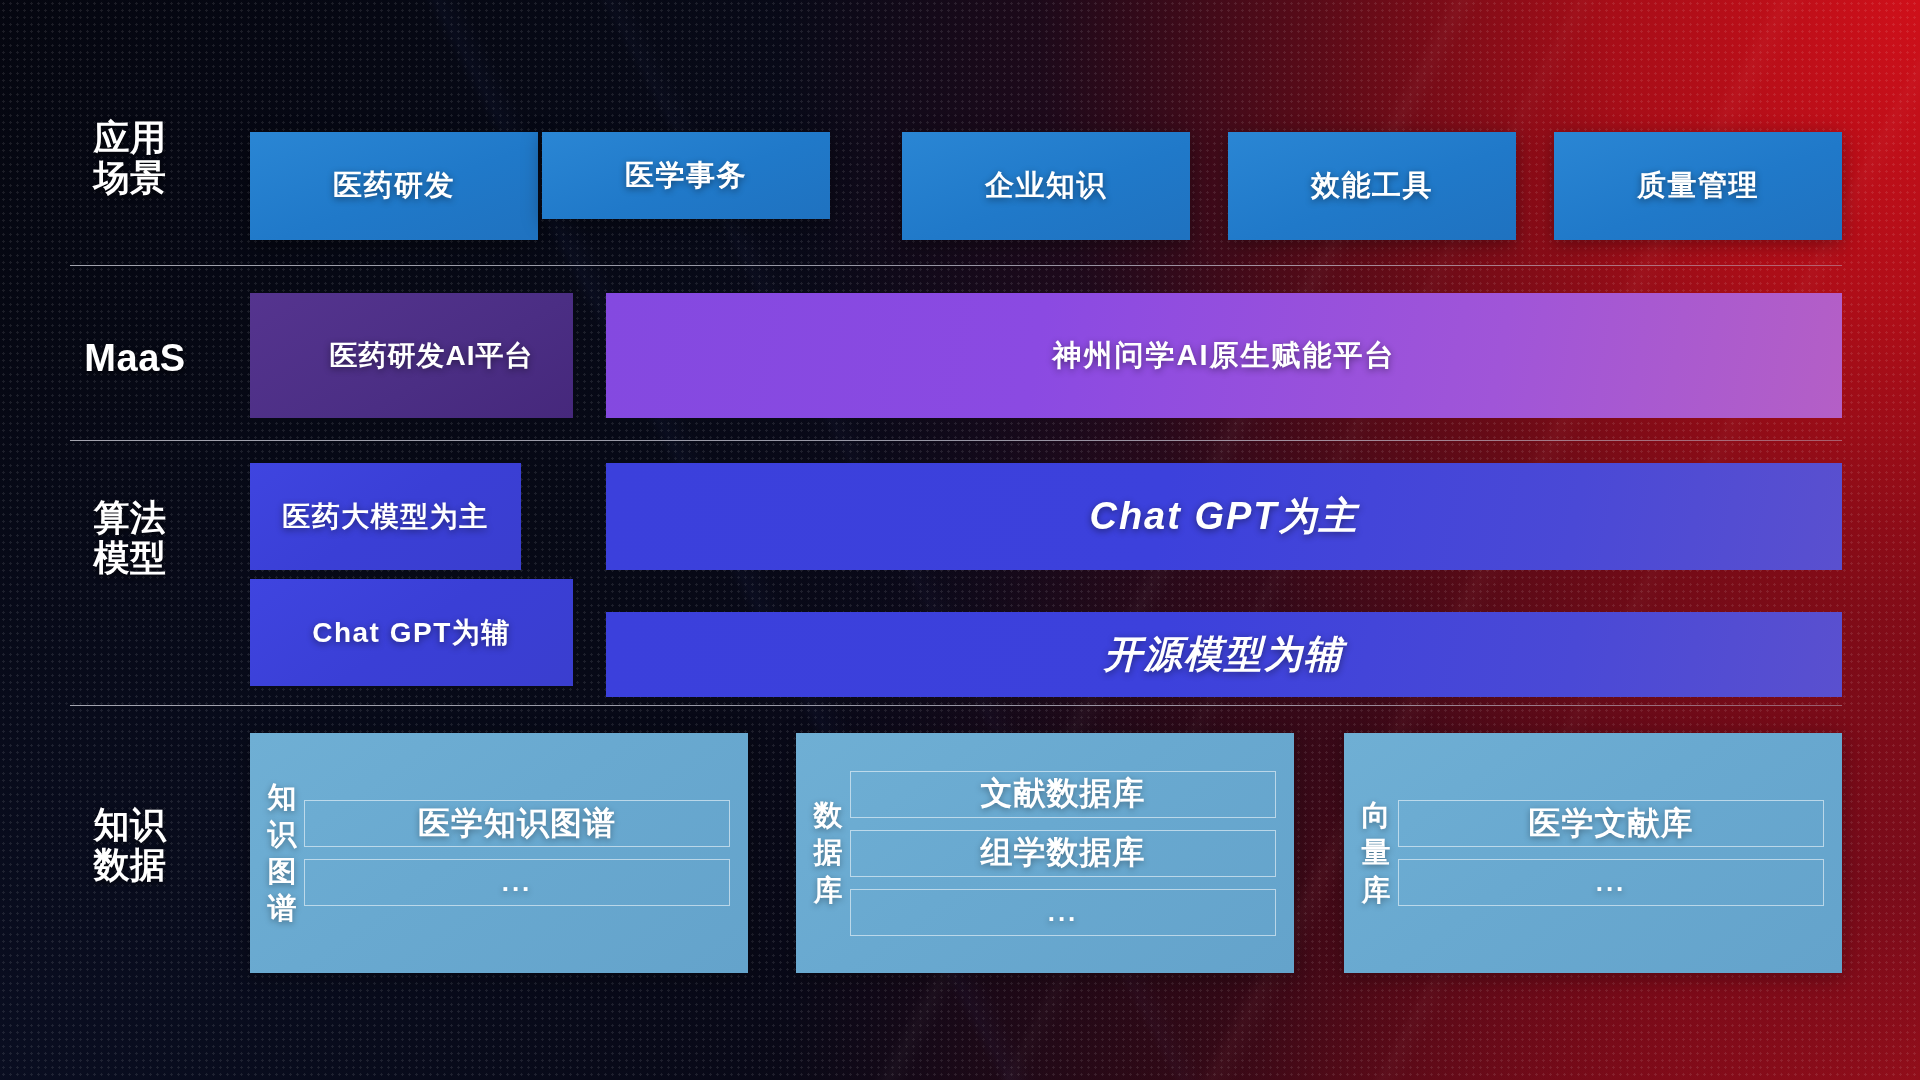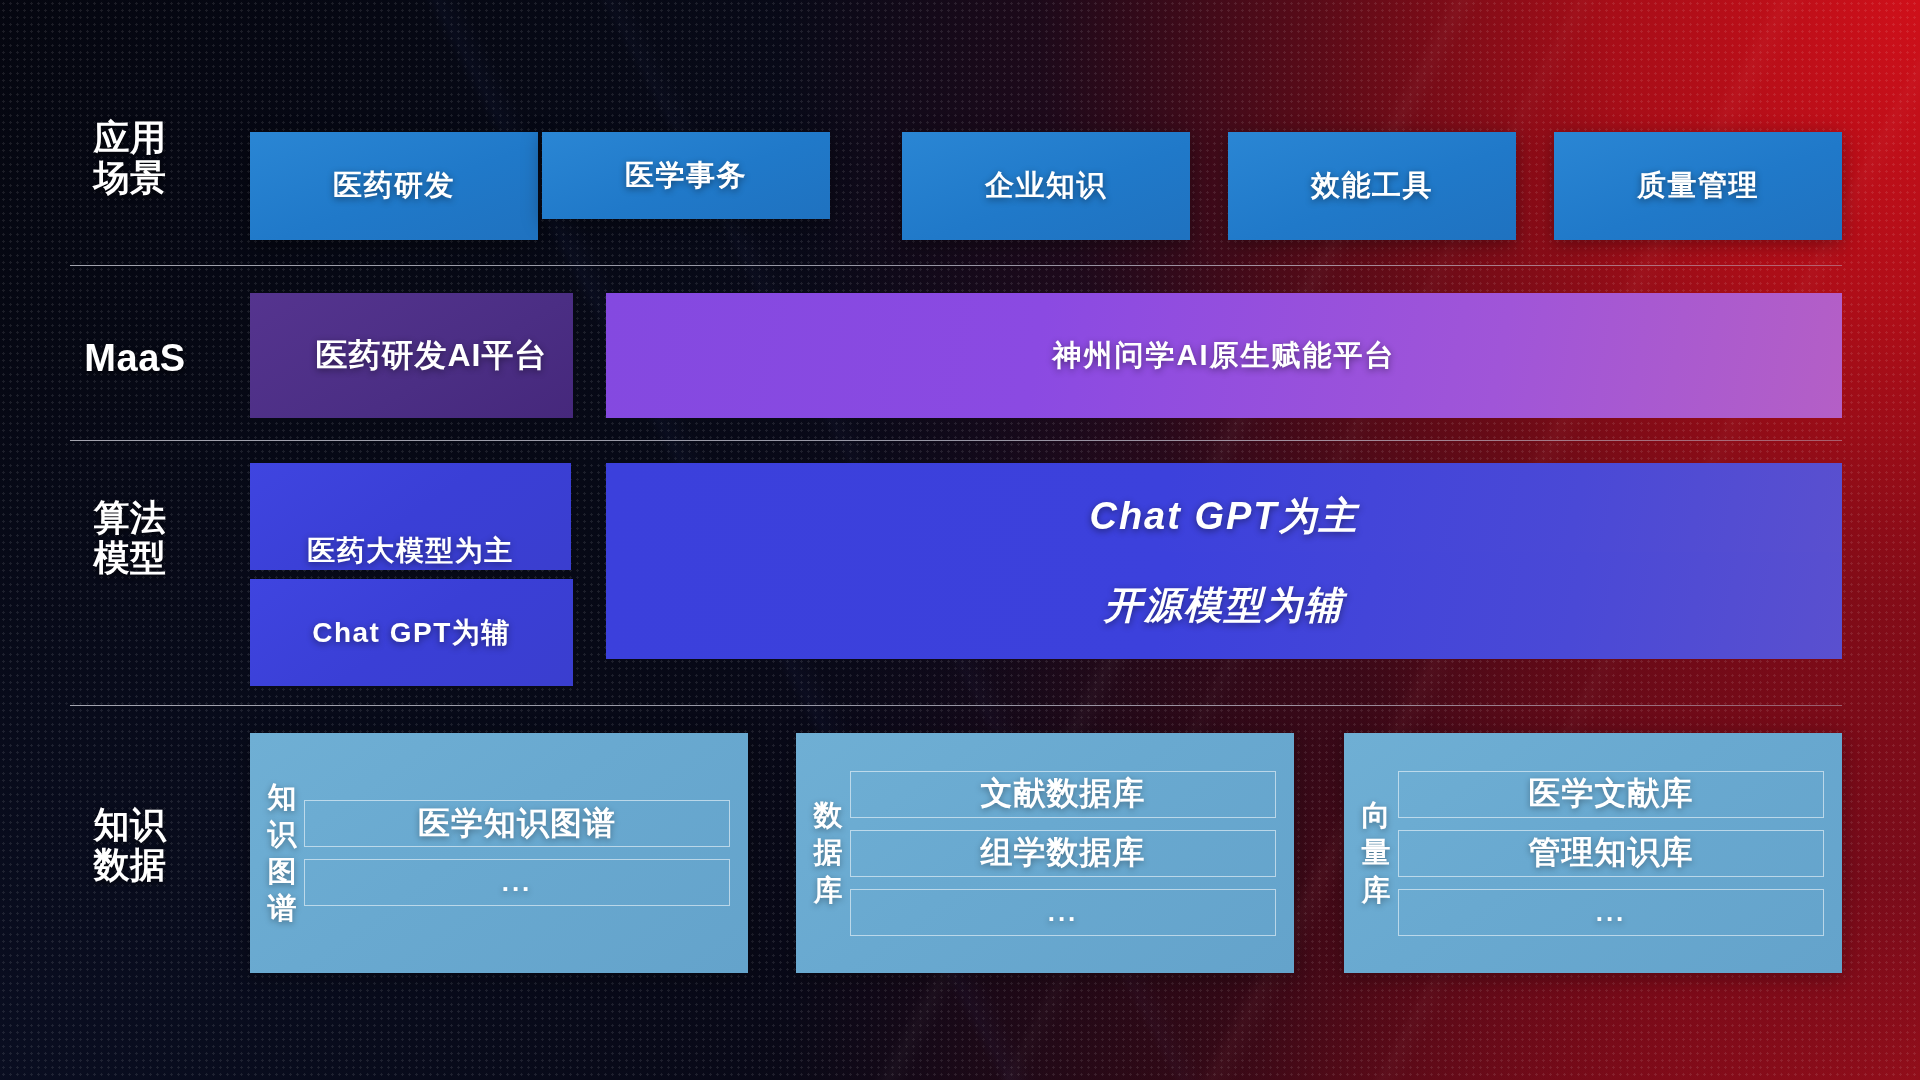--- a/index.html
+++ b/index.html
@@ -82,21 +82,21 @@
 
   .app-box {
     background: linear-gradient(160deg, #2a86d4 0%, #2079c9 55%, #1f72c0 100%);
     font-size: 29px;
     letter-spacing: 1.5px;
     box-shadow: 0 4px 18px rgba(0,0,0,0.35);
   }
 
   .maas-left {
     background: linear-gradient(150deg, #55348f 0%, #4b2e84 60%, #46287c 100%);
-    font-size: 32px;
+    font-size: 28px;
     letter-spacing: 1px;
     padding-left: 40px;
   }
   .maas-right {
     background: linear-gradient(100deg, #8449e0 0%, #8b4ae2 35%, #a055d8 72%, #b45fc6 100%);
     font-size: 29px;
     letter-spacing: 2px;
   }
 
   .algo-box {
@@ -198,31 +198,31 @@
   </div>
   <div class="box maas-right" style="left:606px; top:293px; width:1236px; height:125px;">
     <span>神州问学AI原生赋能平台</span>
   </div>
 
   <div class="divider" style="left:70px; top:440px; width:1772px;"></div>
 
   <div class="rowlabel" style="left:70px; top:498px; width:120px; font-size:36px;">算法
 模型</div>
 
-  <div class="box algo-box" style="left:250px; top:463px; width:321px; height:107px;align-items:flex-end;">
+  <div class="box algo-box" style="left:250px; top:463px; width:271px; height:107px;">
     <span>医药大模型为主</span>
   </div>
   <div class="box algo-box" style="left:250px; top:579px; width:323px; height:107px;">
     <span>Chat GPT为辅</span>
   </div>
 
   <div class="box algo-wide" style="left:606px; top:463px; width:1236px; height:107px;">
     <span>Chat GPT为主</span>
   </div>
-  <div class="box algo-wide" style="left:606px; top:552px; width:1236px; height:107px;">
+  <div class="box algo-wide" style="left:606px; top:612px; width:1236px; height:85px;">
     <span>开源模型为辅</span>
   </div>
 
   <div class="divider" style="left:70px; top:705px; width:1772px;"></div>
 
   <div class="rowlabel" style="left:70px; top:805px; width:120px; font-size:36px;">知识
 数据</div>
 
   <div class="watermark" style="left:1395px; top:890px;">向量库</div>
 
@@ -247,18 +247,17 @@
       <div class="kd-item ellipsis">...</div>
     </div>
   </div>
 
   <div class="kd-group" style="left:1344px; top:733px; width:498px; height:240px; padding:14px 18px 14px 10px;">
     <div class="kd-vlabel">向
 量
 库</div>
     <div class="kd-items">
       <div class="kd-item">医学文献库</div>
-      <div class="kd-item">管理知识库</div>
       <div class="kd-item ellipsis">...</div>
     </div>
   </div>
 
 </div>
 
 </body></html>

